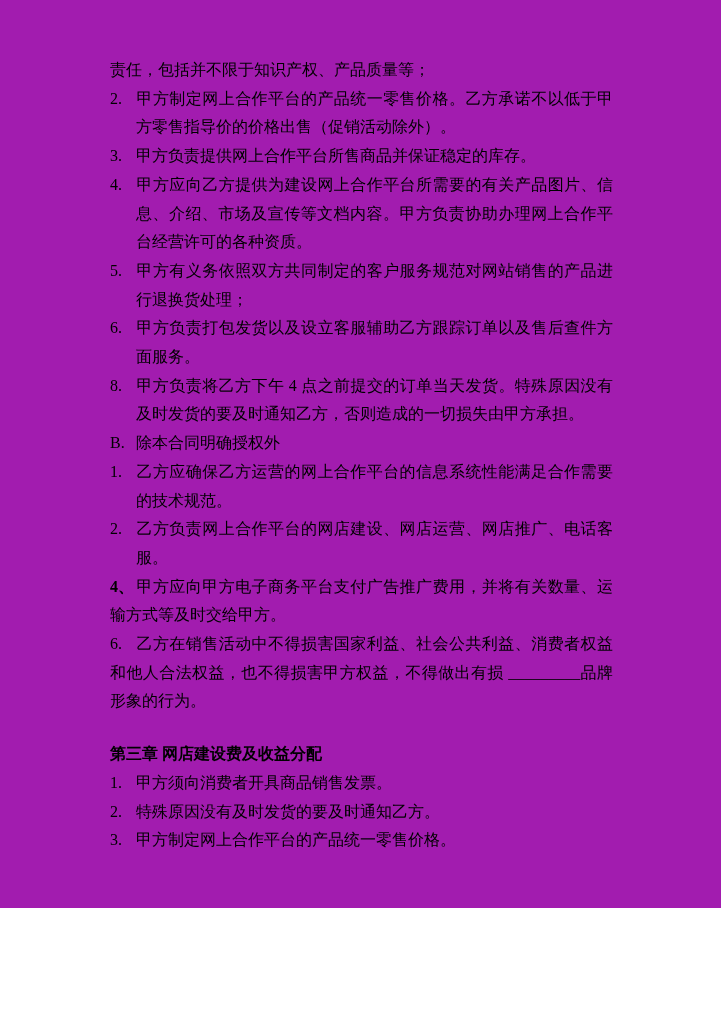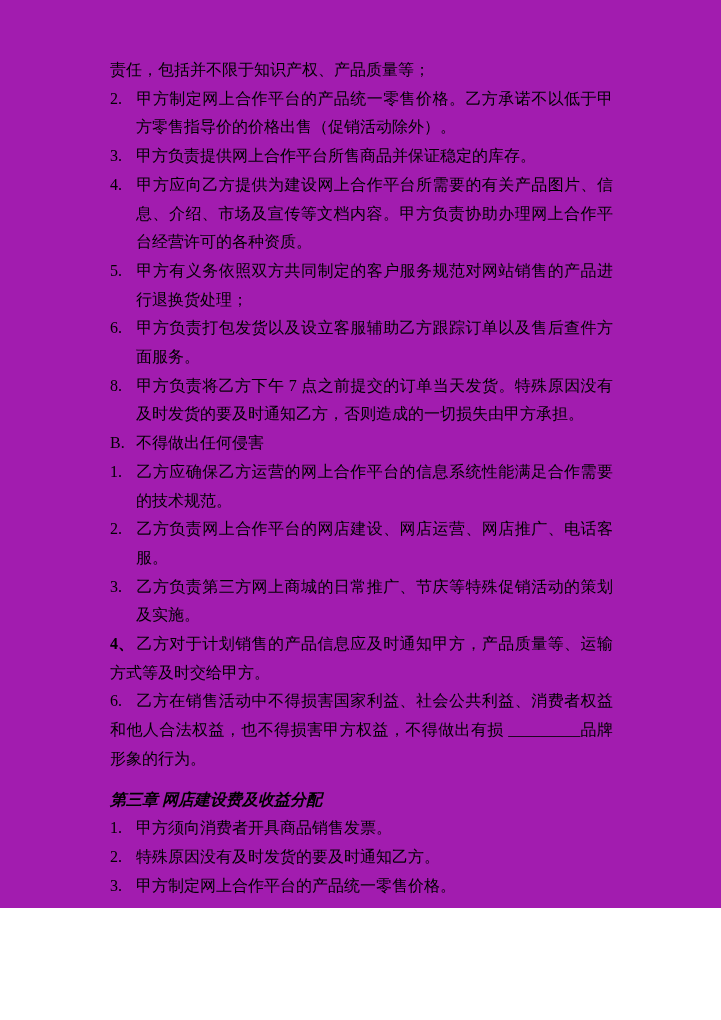--- a/index.html
+++ b/index.html
@@ -41,23 +41,22 @@
   }
   .num {
     display: inline-block;
     width: 26px;
     text-indent: 0;
   }
   .num-bold {
     font-weight: bold;
   }
   .chapter {
-    margin-top: 12px;
+    margin-top: 24px;
     font-weight: bold;
-    font-style: italic;
   }
   .footer {
     position: absolute;
     left: 0;
     top: 938px;
     width: 100%;
     font-size: 11px;
     letter-spacing: 2px;
   }
 </style>
@@ -73,31 +72,30 @@
 
     <p class="para hang"><span class="num">3.</span><span>甲方负责提供网上合作平台所售商品并保证稳定的库存。</span></p>
 
     <p class="para hang"><span class="num">4.</span><span>甲方应向乙方提供为建设网上合作平台所需要的有关产品图片、信息、介绍、市场及宣传等文档内容。甲方负责协助办理网上合作平台经营许可的各种资质。</span></p>
 
     <p class="para hang"><span class="num">5.</span><span>甲方有义务依照双方共同制定的客户服务规范对网站销售的产品进行退换货处理；</span></p>
 
     <p class="para hang"><span class="num">6.</span><span>甲方负责打包发货以及设立客服辅助乙方跟踪订单以及售后查件方面服务。</span></p>
 
 
-    <p class="para hang"><span class="num">8.</span><span>甲方负责将乙方下午 7 点之前提交的订单当天发货。特殊原因没有及时发货的要及时通知乙方，否则造成的一切损失由甲方承担。</span></p>
+    <p class="para hang"><span class="num">8.</span><span>甲方负责将乙方下午 4 点之前提交的订单当天发货。特殊原因没有及时发货的要及时通知乙方，否则造成的一切损失由甲方承担。</span></p>
 
-    <p class="para hang"><span class="num">B.</span><span>不得做出任何侵害</span></p>
+    <p class="para hang"><span class="num">B.</span><span>除本合同明确授权外</span></p>
 
     <p class="para hang"><span class="num">1.</span><span>乙方应确保乙方运营的网上合作平台的信息系统性能满足合作需要的技术规范。</span></p>
 
     <p class="para hang"><span class="num">2.</span><span>乙方负责网上合作平台的网店建设、网店运营、网店推广、电话客服。</span></p>
 
-    <p class="para hang"><span class="num">3.</span><span>乙方负责第三方网上商城的日常推广、节庆等特殊促销活动的策划及实施。</span></p>
 
-    <p class="para flat"><span class="num num-bold">4、</span><span>乙方对于计划销售的产品信息应及时通知甲方，产品质量等、运输方式等及时交给甲方。</span></p>
+    <p class="para flat"><span class="num num-bold">4、</span><span>甲方应向甲方电子商务平台支付广告推广费用，并将有关数量、运输方式等及时交给甲方。</span></p>
 
 
     <p class="para flat"><span class="num">6.</span><span>乙方在销售活动中不得损害国家利益、社会公共利益、消费者权益和他人合法权益，也不得损害甲方权益，不得做出有损 _________品牌形象的行为。</span></p>
 
     <p class="para chapter">第三章 网店建设费及收益分配</p>
 
     <p class="para hang"><span class="num">1.</span><span>甲方须向消费者开具商品销售发票。</span></p>
 
     <p class="para hang"><span class="num">2.</span><span>特殊原因没有及时发货的要及时通知乙方。</span></p>
 

